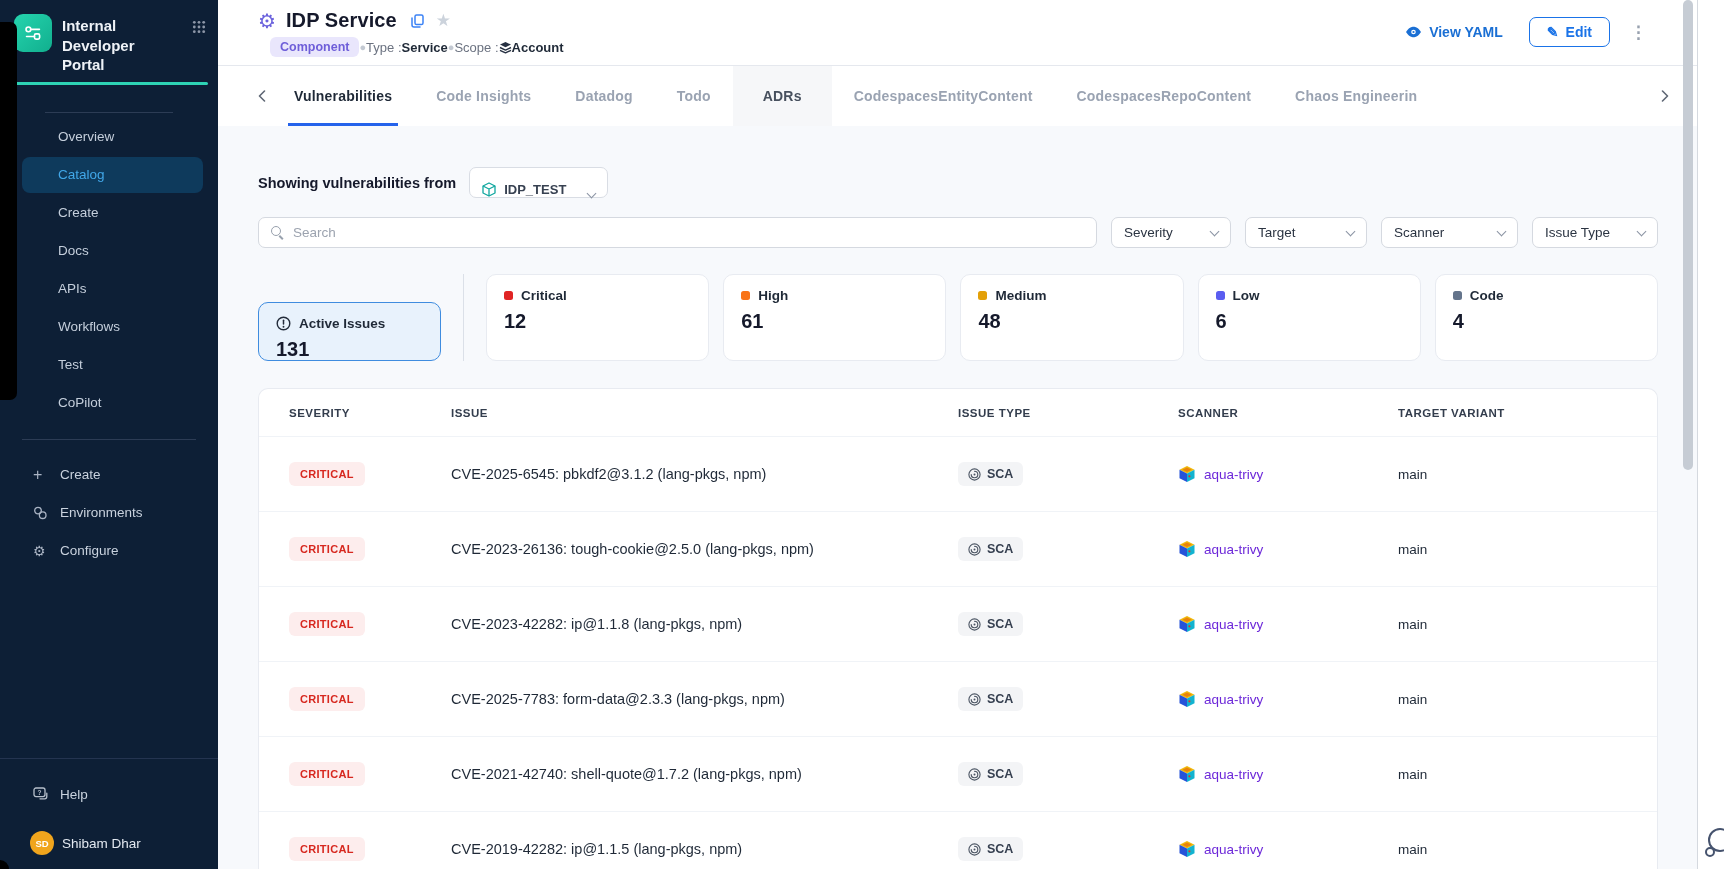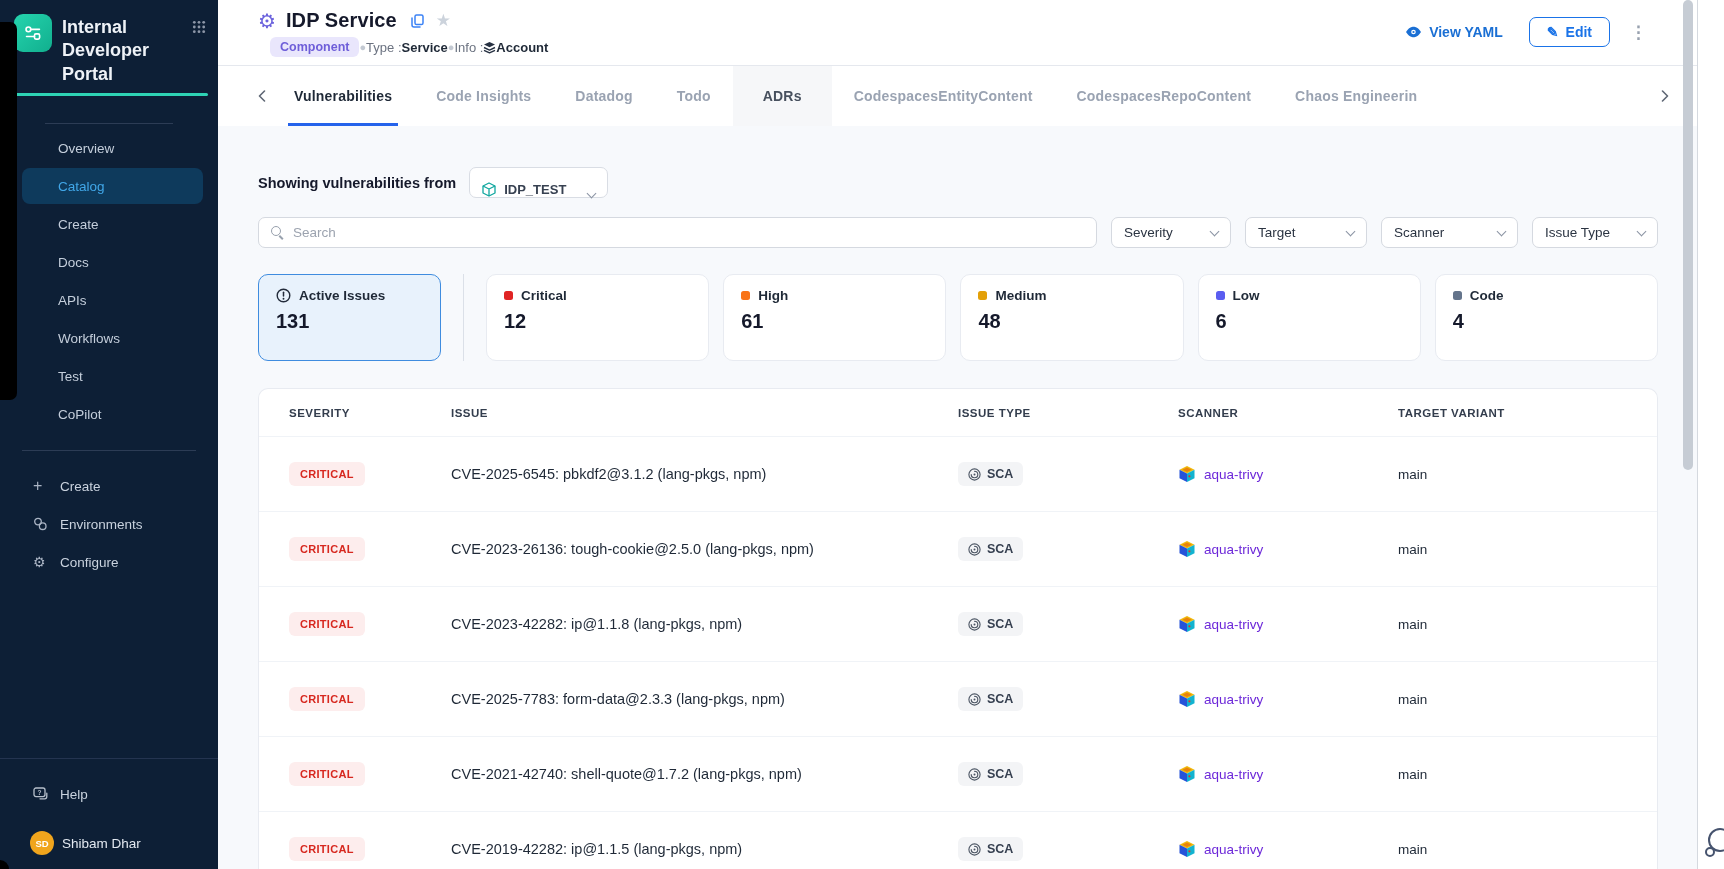--- a/index.html
+++ b/index.html
@@ -3,21 +3,21 @@
 <meta charset="utf-8">
 <style>
   * { margin:0; padding:0; box-sizing:border-box; }
   body { background:#fff; font-family:"Liberation Sans", sans-serif; }
   .page { position:relative; width:1724px; height:869px; overflow:hidden; background:#fff; }
 
   
   .sidebar { position:absolute; left:0; top:0; width:218px; height:869px; background:#0d1f36; z-index:2; }
   .sb-header { display:flex; align-items:flex-start; padding:14px 12px 0 14px; }
   .logo { width:38px; height:38px; border-radius:9px; background:linear-gradient(135deg,#25d4ae,#11af8e); display:flex; align-items:center; justify-content:center; flex:none; }
-  .brand { margin-left:10px; font-size:18px; font-weight:700; color:#eef2f7; line-height:1.3; width:108px; padding-top:2px; }
+  .brand { margin-left:10px; font-size:15px; font-weight:700; color:#eef2f7; line-height:1.3; width:108px; padding-top:2px; }
   .grid-icon { margin-left:auto; margin-top:6px; cursor:pointer; }
   .teal-bar { height:3px; background:#2ed3b5; margin:7px 10px 0 10px; border-radius:2px; }
   .sb-div-short { width:128px; height:1px; background:#2c3c55; margin:27px auto 6px; }
   .sb-nav { padding:0; }
   .sb-item { height:36px; margin:0 15px 2px 22px; border-radius:8px; display:flex; align-items:center; padding-left:36px; font-size:13.5px; color:#c4cedb; cursor:pointer; }
   .sb-item.active { background:#0e3a5c; color:#41a7e8;align-items:center; }
   .sb-div-mid { width:174px; height:1px; background:#2c3c55; margin:18px auto 16px; }
   .sb-action { height:38px; display:flex; align-items:center; padding-left:33px; font-size:13.5px; color:#c9d2de; cursor:pointer; }
   .sb-ico { width:27px; display:flex; align-items:center; color:#aab4c4; font-size:16px; }
   .sb-bottom { position:absolute; left:0; right:0; bottom:0; }
@@ -70,21 +70,21 @@
   .search-ico::before { content:''; position:absolute; left:0; top:0; width:8px; height:8px; border:1.6px solid #98a1ad; border-radius:50%; }
   .search-ico::after { content:''; position:absolute; left:9px; top:9px; width:4.5px; height:1.6px; background:#98a1ad; transform:rotate(45deg); transform-origin:0 0; }
   .search-box input { border:none; outline:none; background:transparent; margin-left:9px; font-size:13.5px; color:#374151; width:100%; font-family:inherit; }
   .search-box input::placeholder { color:#9ca3af; }
   .filter-select { height:31px; background:#fff; border:1px solid #d5d9e0; border-radius:7px; display:flex; align-items:center; justify-content:space-between; padding:0 12px; font-size:13.5px; color:#2b3442; cursor:pointer; }
   .fs-severity { width:120px; } .fs-target { width:122px; } .fs-scanner { width:137px; } .fs-issue-type { width:126px; }
 
   
   .stats-row { margin-top:26px; display:flex; align-items:stretch; height:87px; gap:14px; }
   .stat-card { background:#fff; border:1px solid #e8ebf1; border-radius:10px; padding:13px 17px; flex:1; }
-  .stat-card.active-card { flex:none; width:183px; background:#e8f2fc; border:1.5px solid #3f8cdf; }
+  .stat-card.active-card { flex:none; width:183px; background:#e8f2fc; border:1.5px solid #3f8cdf;margin-top:28px; }
   .stat-top { display:flex; align-items:center; gap:8px; font-size:13.5px; font-weight:600; color:#1f2937; }
   .stat-num { margin-top:7px; font-size:20px; font-weight:700; color:#15192b; }
   .stat-dot { width:9px; height:9px; border-radius:2.5px; flex:none; }
   .stats-div { width:1px; background:#dbe0e8; margin:0 8px; flex:none; }
 
   
   .table-card { margin-top:27px; background:#fff; border:1px solid #e8ebf1; border-bottom:none; border-radius:10px 10px 0 0; min-height:500px; }
   .thead, .trow { display:grid; grid-template-columns:162px 507px 220px 220px 1fr; align-items:center; padding:0 30px; }
   .thead { height:47px; }
   .th { font-size:11.5px; font-weight:700; color:#333d4d; letter-spacing:.5px; }
@@ -217,21 +217,21 @@
           </svg>
         </span>
         <span class="star-ico">★</span>
       </div>
       <div class="meta-row">
         <span class="badge">Component</span>
         <span class="dot-sep">●</span>
         <span>Type :</span>
         <span class="meta-value">Service</span>
         <span class="dot-sep">●</span>
-        <span>Info :</span>
+        <span>Scope :</span>
         <span class="layers-ico">
           <svg width="13" height="13" viewBox="0 0 13 13">
             <path d="M6.5 1 L12 3.6 L6.5 6.2 L1 3.6 Z" fill="#273142"></path>
             <path d="M1 6.5 L6.5 9.1 L12 6.5" fill="none" stroke="#273142" stroke-width="1.4" stroke-linejoin="round"></path>
             <path d="M1 9.3 L6.5 11.9 L12 9.3" fill="none" stroke="#273142" stroke-width="1.4" stroke-linejoin="round"></path>
           </svg>
         </span>
         <span class="meta-value">Account</span>
       </div>
       <div class="header-actions">

